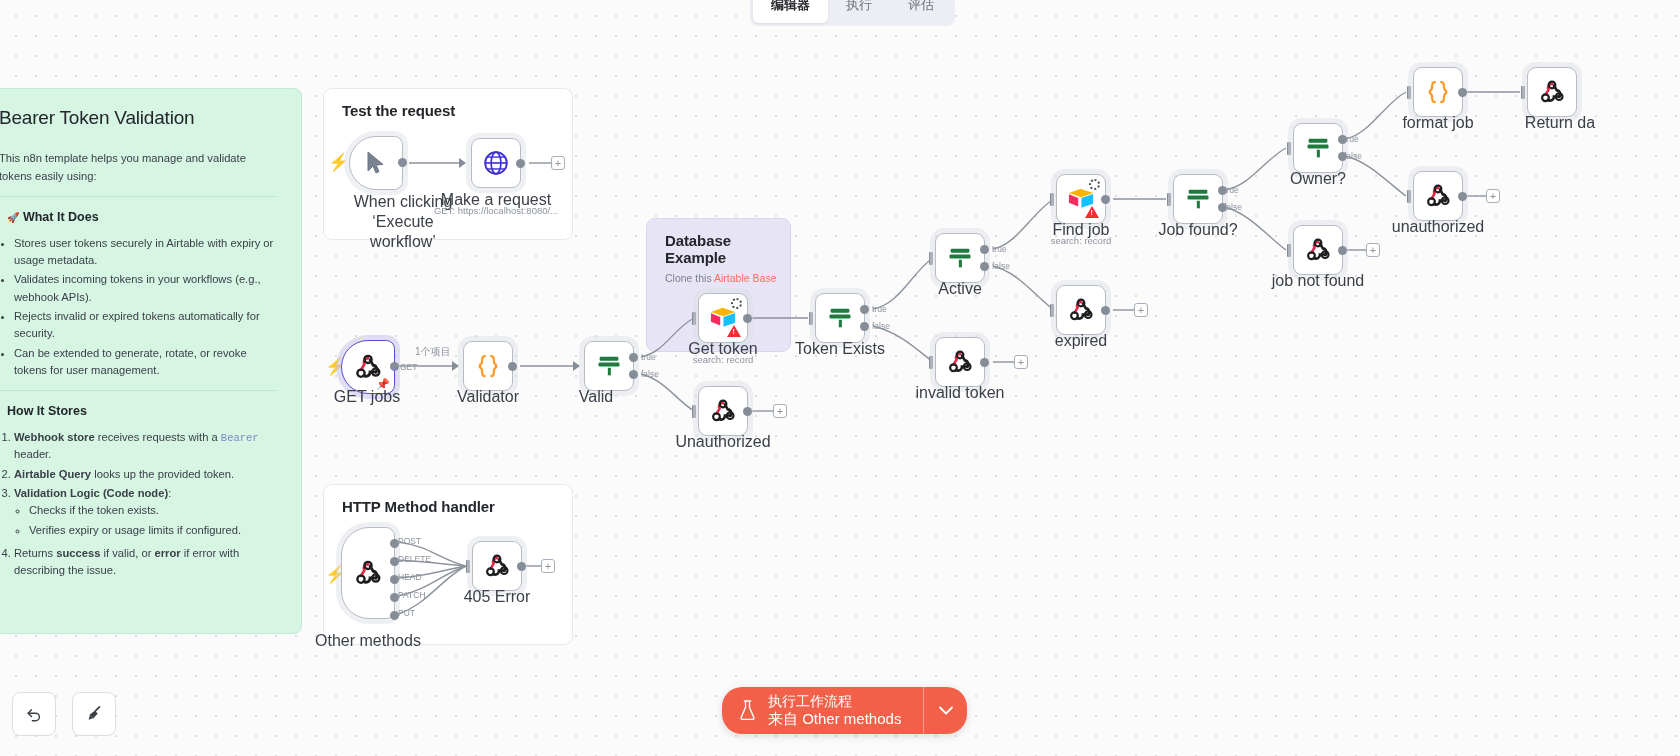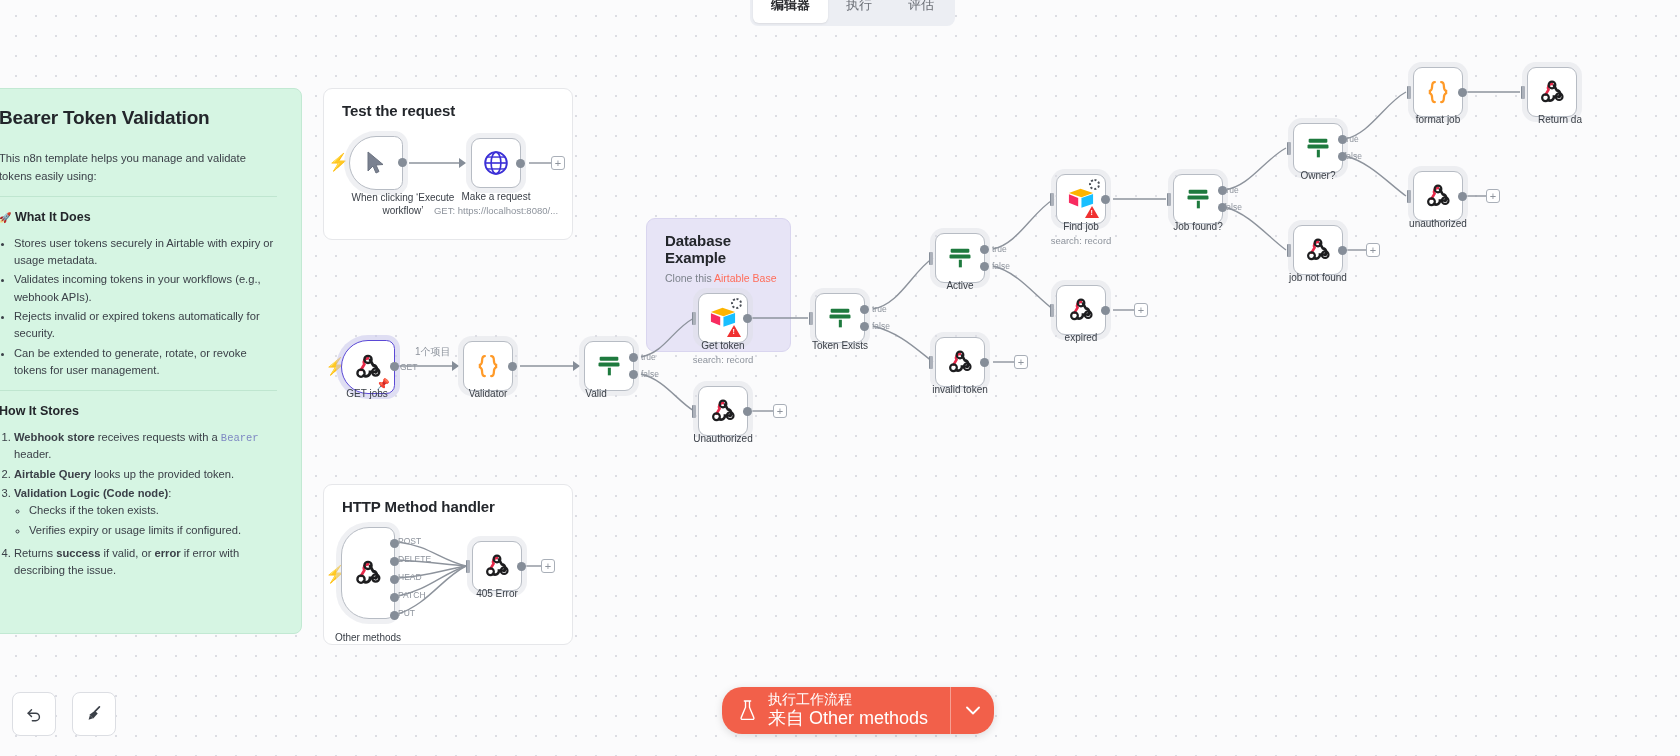--- a/index.html
+++ b/index.html
@@ -45,22 +45,22 @@
     color: #3b4048;
     overflow: hidden;
   }
   .sticky-green {
     left: -26px; top: 88px;
     width: 328px; height: 546px;
     padding: 14px 24px 10px 24px;
     font-size: 11.2px;
     line-height: 1.55;
   }
-  .sticky-green h1 { font-size: 19px; font-weight: 700; letter-spacing: -.2px; margin-bottom: 18px; color: #23262b; }
-  .sticky-green h2 { font-size: 12.5px; font-weight: 700; margin: 4px 0 7px; color: #23262b; }
+  .sticky-green h1 { font-size: 19px; font-weight: 400; letter-spacing: -.2px; margin-bottom: 18px; color: #23262b; }
+  .sticky-green h2 { font-size: 12.5px; font-weight: 700; margin: 4px 0 7px; color: #23262b; padding-left: 8px; }
   .sticky-green p  { margin: 0 0 7px; }
   .sticky-green ul { margin: 0 0 6px 15px; }
   .sticky-green ol { margin: 0 0 6px 15px; }
   .sticky-green li { margin-bottom: 2px; }
   .sticky-green hr {
     border: none; border-top: 1px solid #bfe6d0;
     margin: 11px 0 11px;
   }
   .mono-code { font-family: "Liberation Mono", monospace; color: #7e88c3; font-size: 10.5px; }
   .rocket { color: #ff6d5a; font-size: 10px; }
@@ -95,21 +95,21 @@
   }
   .node.trigger {
     width: 54px; height: 54px;
     border-radius: 28px 9px 9px 28px;
   }
   .node.selected { border-color: #5b49d6; box-shadow: 0 0 0 5px rgba(200,198,235,.55); }
   .node.tall { height: 92px; }
   .node-label {
     position: absolute;
     text-align: center;
-    font-size: 10px; color: #3b4048;
+    font-size: 16px; color: #3b4048;
     width: 150px; left: 50%; transform: translateX(-50%);
     white-space: nowrap;
   }
   .node-sub {
     position: absolute;
     text-align: center;
     font-size: 9.5px; color: #8d939c;
     width: 150px; left: 50%; transform: translateX(-50%);
   }
   .node-label.wrap { white-space: normal; width: 120px; line-height: 1.25; }
@@ -190,21 +190,21 @@
     box-shadow: 0 2px 8px rgba(0,0,0,.13);
     cursor: pointer;
   }
   .exec-main {
     background: #f2604a;
     display: flex; align-items: center; gap: 11px;
     padding: 0 22px 0 16px; color: #fff;
   }
   .exec-main .txt { line-height: 1.22; }
   .exec-main .l1 { font-size: 14px; }
-  .exec-main .l2 { font-size: 18px; }
+  .exec-main .l2 { font-size: 15px; }
   .exec-arrow {
     background: #f2604a; width: 44px;
     border-left: 1px solid #ffffff66;
     display: flex; align-items: center; justify-content: center;
     color: #fff; font-size: 14px;
   }
 </style>
 </head>
 <body>
 

